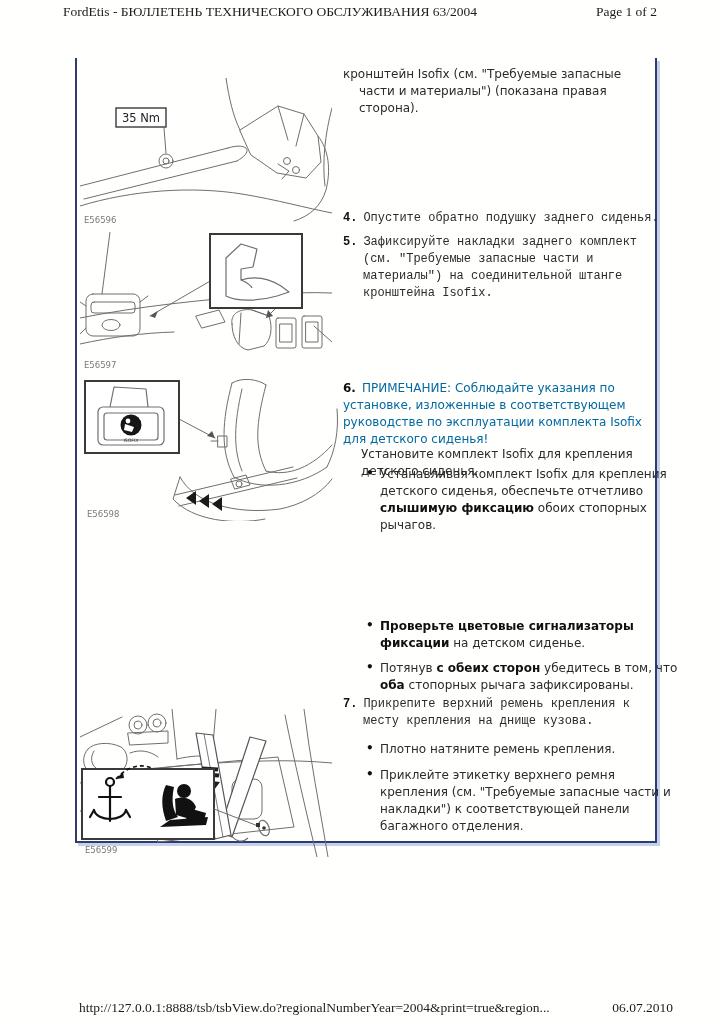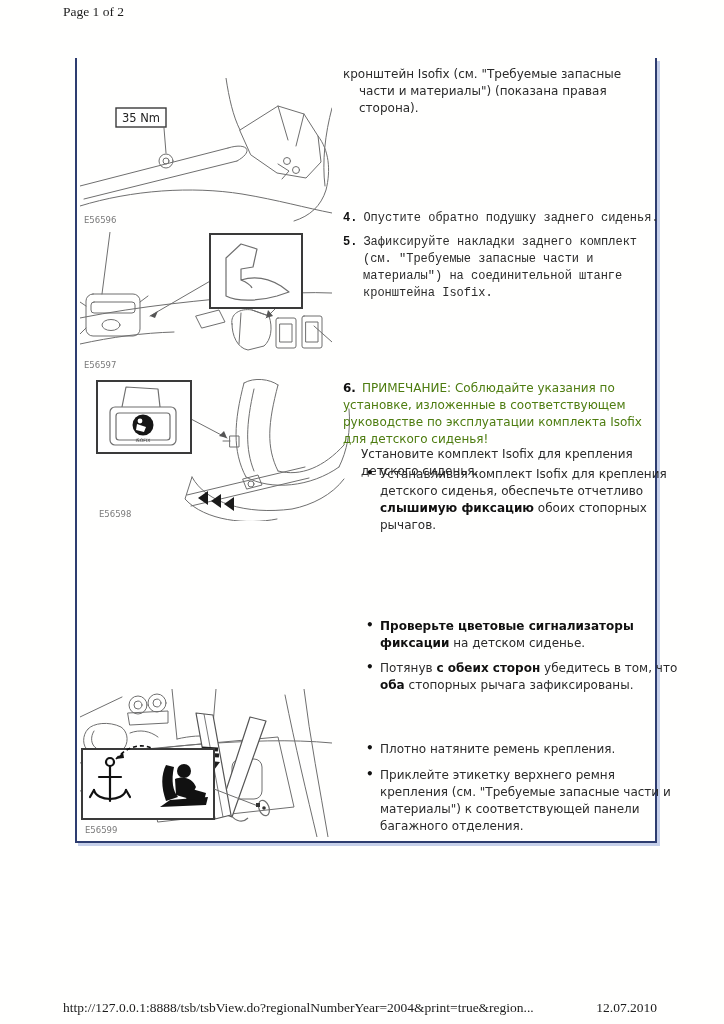--- a/index.html
+++ b/index.html
@@ -1,43 +1,44 @@
 <!DOCTYPE html>
 <html><head>
 <meta charset="utf-8">
 <style>
   html,body{margin:0;padding:0;background:#ffffff;}
   #page{position:relative;width:724px;height:1024px;background:#fffffe;overflow:hidden;
         font-family:"DejaVu Sans",sans-serif;}
   .hdr,.ftr{position:absolute;left:63px;width:594px;display:flex;justify-content:space-between;
         font-family:"Liberation Serif",serif;font-size:13.5px;color:#1c1c1c;white-space:nowrap;}
   .hdr{top:4px;}
-  .ftr{top:1000px;}
+  .ftr{top:1000px;margin-left:16px;}
   .frame{position:absolute;left:75px;top:58px;width:578px;height:783px;
         border-left:2px solid #2e3d70;border-right:2px solid #2e3d70;border-bottom:2px solid #2e3d70;
         box-shadow:3px 3px 0 #c6d0ea;}
   .fig{position:absolute;}
   .fig svg{width:100%;height:100%;display:block;font-family:"DejaVu Sans",sans-serif;}
   .col{position:absolute;left:266px;top:0;width:306px;height:100%;}
   .para{position:absolute;left:0;width:300px;font-size:12px;line-height:17px;color:#2b2b2b;}
   .para b{color:#101010;}
   .lead{padding-left:16px;text-indent:-16px;}
   .step{padding-left:20px;text-indent:-20px;font-family:Liberation Mono, monospace;}
   .step > b{padding-right:6px;}
-  .note{color:#4d7c0f;}
+  .note{color:#0369a1;}
   .follow{padding-left:18px;}
   .bullet{padding-left:37px;}
   .bullet::before{content:"\2022";position:absolute;left:23px;top:-1px;color:#111;font-weight:bold;}
 </style>
 </head>
 <body>
 
 <div id="page">
 
   <div class="hdr">
+    <span>FordEtis - БЮЛЛЕТЕНЬ ТЕХНИЧЕСКОГО ОБСЛУЖИВАНИЯ 63/2004</span>
     <span>Page 1 of 2</span>
   </div>
 
   <div class="frame">
 
     <div class="fig" style="left:3px;top:20px;width:252px;height:148px">
       <svg viewBox="0 0 252 148">
         <g fill="none" stroke="#6f6f6f" stroke-width="1" stroke-linecap="round" stroke-linejoin="round">
           <path d="M146,0 C149,20 153,38 160,52"></path>
           <path d="M160,52 L198,28 L224,36 L238,58 L241,84 L226,100 L197,95 L171,77 Z"></path>
@@ -88,21 +89,21 @@
         <path d="M186,86 l2,-8 l5,6 z" fill="#555" stroke="none"></path>
         <rect x="130" y="2" width="92" height="74" fill="#ffffff" stroke="#3a3a3a" stroke-width="2"></rect>
         <g fill="none" stroke="#6f6f6f" stroke-width="1.2" stroke-linejoin="round">
           <path d="M146,64 L146,26 L161,12 L177,17 L173,35 L161,37 L161,48 C174,44 188,46 201,54 L209,60 L197,64 C180,69 157,70 146,64 Z"></path>
           <path d="M161,48 C166,50 170,52 172,56"></path>
         </g>
         <text x="4" y="136" font-size="8.5" fill="#7a7a7a">E56597</text>
       </svg>
     </div>
 
-    <div class="fig" style="left:18px;top:321px;width:256px;height:142px">
+    <div class="fig" style="left:6px;top:321px;width:256px;height:142px">
       <svg viewBox="0 0 256 142">
         <g fill="none" stroke="#6f6f6f" stroke-width="1" stroke-linecap="round" stroke-linejoin="round">
           <path d="M149,4 C139,42 137,72 151,98"></path>
           <path d="M183,6 C173,44 171,68 183,92"></path>
           <path d="M149,4 C159,-2 175,0 183,6"></path>
           <path d="M159,10 C151,45 150,70 159,92"></path>
           <path d="M151,98 C176,112 216,108 244,88"></path>
           <path d="M183,92 C206,98 229,88 249,66"></path>
           <path d="M244,88 C252,72 256,52 254,30"></path>
           <path d="M97,98 C111,124 151,136 197,130 C217,126 237,116 249,100"></path>
@@ -127,21 +128,21 @@
           <rect x="21" y="34" width="54" height="27" rx="3"></rect>
         </g>
         <circle cx="48" cy="46" r="10.5" fill="#161616" stroke="none"></circle>
         <circle cx="45" cy="42" r="2.4" fill="#ffffff"></circle>
         <path d="M42,45 L51,48 L49,53 L41,51 Z" fill="#ffffff"></path>
         <text x="48" y="62.5" text-anchor="middle" font-size="4.6" fill="#333333">ISOFIX</text>
         <text x="4" y="138" font-size="8.5" fill="#7a7a7a">E56598</text>
       </svg>
     </div>
 
-    <div class="fig" style="left:3px;top:631px;width:252px;height:148px">
+    <div class="fig" style="left:3px;top:651px;width:252px;height:148px">
       <svg viewBox="0 0 252 148">
         <g fill="none" stroke="#6f6f6f" stroke-width="1" stroke-linecap="round" stroke-linejoin="round">
           <path d="M0,28 L42,8"></path>
           <circle cx="58" cy="16" r="9"></circle>
             <circle cx="58" cy="16" r="4"></circle>
           <circle cx="77" cy="14" r="9"></circle>
             <circle cx="77" cy="14" r="4"></circle>
           <path d="M48,24 L88,22 L88,34 L50,36 Z"></path>
           <path d="M8,40 C2,46 2,58 9,62 C21,68 39,66 45,58 C49,51 47,42 41,38 C29,32 13,34 8,40 Z"></path>
           <path d="M14,42 C10,48 11,56 16,59"></path>
@@ -224,30 +225,33 @@
 
 
       <div class="para bullet" style="top:602px">
         <span>Потянув </span><b>с обеих сторон</b><span> убедитесь в том, что </span><b>оба</b><span> стопорных рычага зафиксированы.</span>
       </div>
 
       <div class="para bullet" style="top:560px">
         <b>Проверьте цветовые сигнализаторы фиксации</b><span> на детском сиденье.</span>
       </div>
 
+      <div class="para step" style="top:638px">
+        <b>7.</b><span>Прикрепите верхний ремень крепления к месту крепления на днище кузова.</span>
+      </div>
 
       <div class="para bullet" style="top:683px">
         <span>Плотно натяните ремень крепления.</span>
       </div>
 
       <div class="para bullet" style="top:709px">
-        <span>Приклейте этикетку верхнего ремня крепления (см. "Требуемые запасные части и материалы") к соответствующей панели багажного отделения.</span>
+        <span>Приклейте этикетку верхнего ремня крепления (см. "Требуемые запасные части и накладки") к соответствующей панели багажного отделения.</span>
       </div>
 
     </div>
   </div>
 
   <div class="ftr">
     <span>http://127.0.0.1:8888/tsb/tsbView.do?regionalNumberYear=2004&amp;print=true&amp;region...</span>
-    <span>12.07.2010</span>
+    <span>06.07.2010</span>
   </div>
 
 </div>
 
 </body></html>

